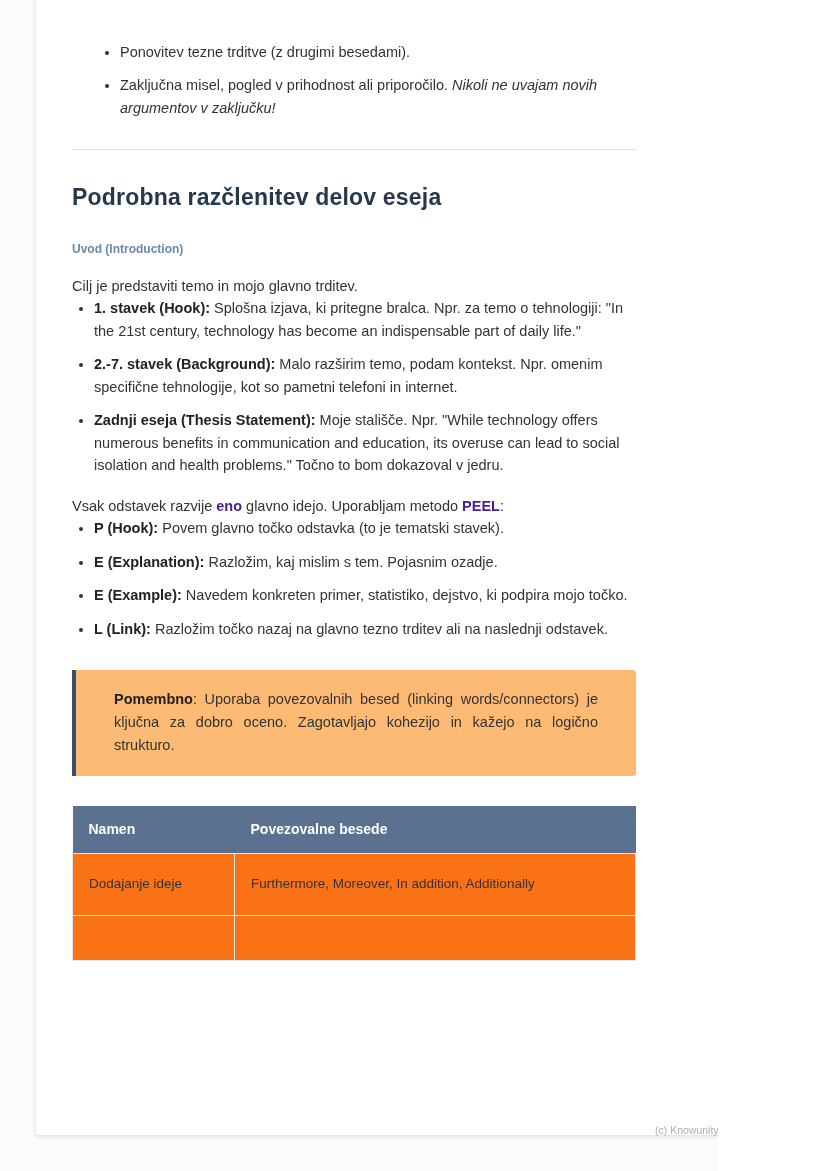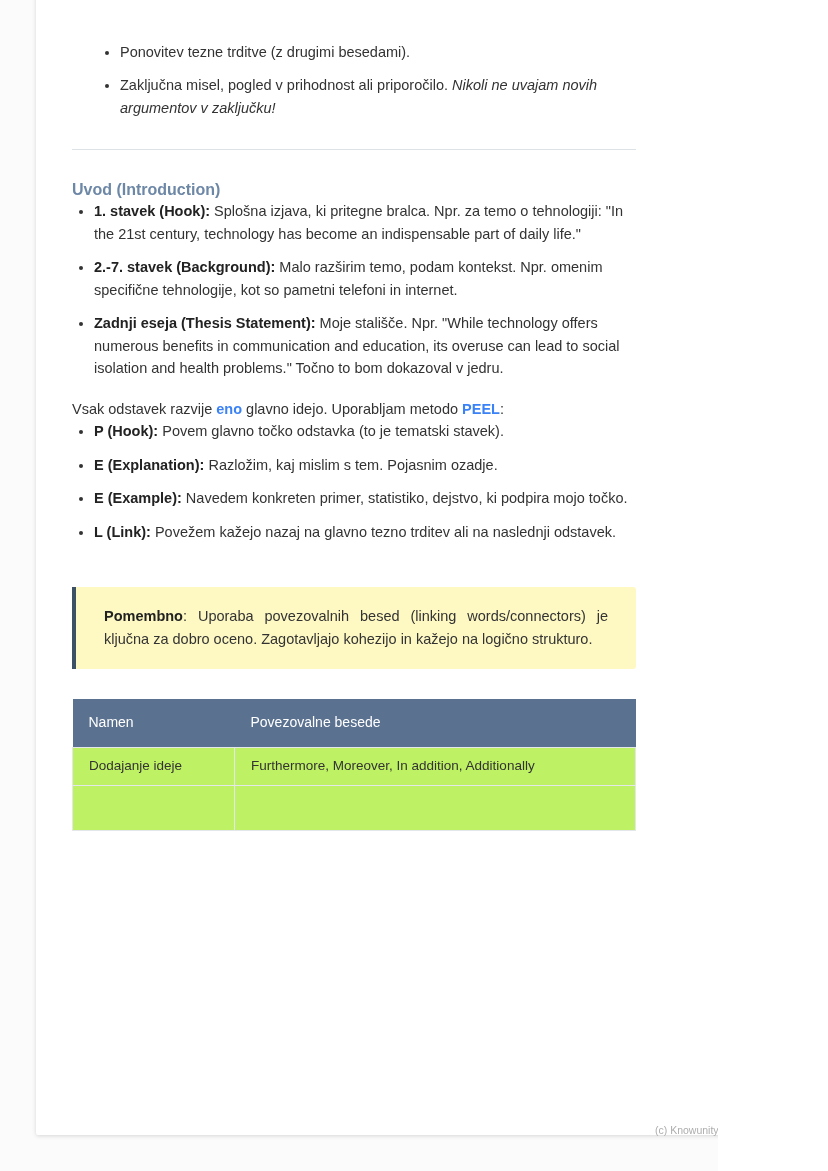--- a/index.html
+++ b/index.html
@@ -32,54 +32,54 @@
   .italic { font-style:italic; }
 
   hr.divider { border:none; border-top:1px solid #dde2e7; margin:30px 0 0 0; }
 
   h2.main-heading {
     margin-top:34px; font-size:23px; line-height:1.2;
     color:#25384e; font-weight:700; letter-spacing:0.2px;
   }
 
   h3.sub-heading {
-    margin-top:30px; font-size:16px; line-height:1.25;
+    margin-top:30px; font-size:12px; line-height:1.25;
     color:#6d87a6; font-weight:700;
   }
 
   p.lead { margin-top:18px; }
-  p.lead strong { color:#3b82f6; }
+  p.lead strong { color:#4c1d95; }
 
   .callout {
-    margin-top:44px;
-    background:#fef9c3;
+    margin-top:30px;
+    background:#fdba74;
     border-left:4px solid #3c5166;
     border-radius:0 3px 3px 0;
-    padding:18px 28px;
+    padding:18px 38px;
     text-align:justify;
     line-height:1.6;
     color:#333;
   }
   .callout strong { color:#222; }
 
   table.linkwords {
     margin-top:30px; width:100%;
     border-collapse:collapse;
     font-size:13.5px;
   }
   table.linkwords th {
     background:#5a7190; color:#ffffff;
-    font-weight:400; font-size:14px; text-align:left;
+    font-weight:700; font-size:14px; text-align:left;
     padding:13px 16px;
   }
   table.linkwords th.col-namen { width:162px; }
   table.linkwords td {
-    background:#bef264; color:#333;
+    background:#f97316; color:#333;
     border:1px solid #e3e7ea;
-    padding:8px 16px; vertical-align:middle;
+    padding:20px 16px; vertical-align:middle;
   }
   table.linkwords tr.partial td { height:45px; }
 
   .scrollbar-track {
     position:absolute; left:748px; top:40px; width:15px; height:1131px;
     background:#ececec; border-radius:8px 8px 0 0;
   }
   .scrollbar-thumb {
     position:absolute; left:2px; top:5px; width:11px; height:745px;
     background:#d7d7d7; border-radius:6px;
@@ -102,23 +102,25 @@
         <li>
           <span>Ponovitev tezne trditve (z drugimi besedami).</span>
         </li>
         <li>
           <span>Zaključna misel, pogled v prihodnost ali priporočilo. </span><span class="italic">Nikoli ne uvajam novih argumentov v zaključku!</span>
         </li>
       </ul>
 
       <hr class="divider">
 
+      <h2 class="main-heading">Podrobna razčlenitev delov eseja</h2>
 
       <h3 class="sub-heading">Uvod (Introduction)</h3>
 
+      <p class="lead">Cilj je predstaviti temo in mojo glavno trditev.</p>
 
       <ul class="body-list">
         <li>
           <strong>1. stavek (Hook):</strong><span> Splošna izjava, ki pritegne bralca. Npr. za temo o tehnologiji: "In the 21st century, technology has become an indispensable part of daily life."</span>
         </li>
         <li>
           <strong>2.-7. stavek (Background):</strong><span> Malo razširim temo, podam kontekst. Npr. omenim specifične tehnologije, kot so pametni telefoni in internet.</span>
         </li>
         <li>
           <strong>Zadnji eseja (Thesis Statement):</strong><span> Moje stališče. Npr. "While technology offers numerous benefits in communication and education, its overuse can lead to social isolation and health problems." Točno to bom dokazoval v jedru.</span>
@@ -134,21 +136,21 @@
         <li>
           <strong>P (Hook):</strong><span> Povem glavno točko odstavka (to je tematski stavek).</span>
         </li>
         <li>
           <strong>E (Explanation):</strong><span> Razložim, kaj mislim s tem. Pojasnim ozadje.</span>
         </li>
         <li>
           <strong>E (Example):</strong><span> Navedem konkreten primer, statistiko, dejstvo, ki podpira mojo točko.</span>
         </li>
         <li>
-          <strong>L (Link):</strong><span> Povežem kažejo nazaj na glavno tezno trditev ali na naslednji odstavek.</span>
+          <strong>L (Link):</strong><span> Razložim točko nazaj na glavno tezno trditev ali na naslednji odstavek.</span>
         </li>
       </ul>
 
       <div class="callout">
         <strong>Pomembno</strong><span>: Uporaba povezovalnih besed (linking words/connectors) je ključna za dobro oceno. Zagotavljajo kohezijo in kažejo na logično strukturo.</span>
       </div>
 
       <table class="linkwords">
         <thead>
           <tr>

